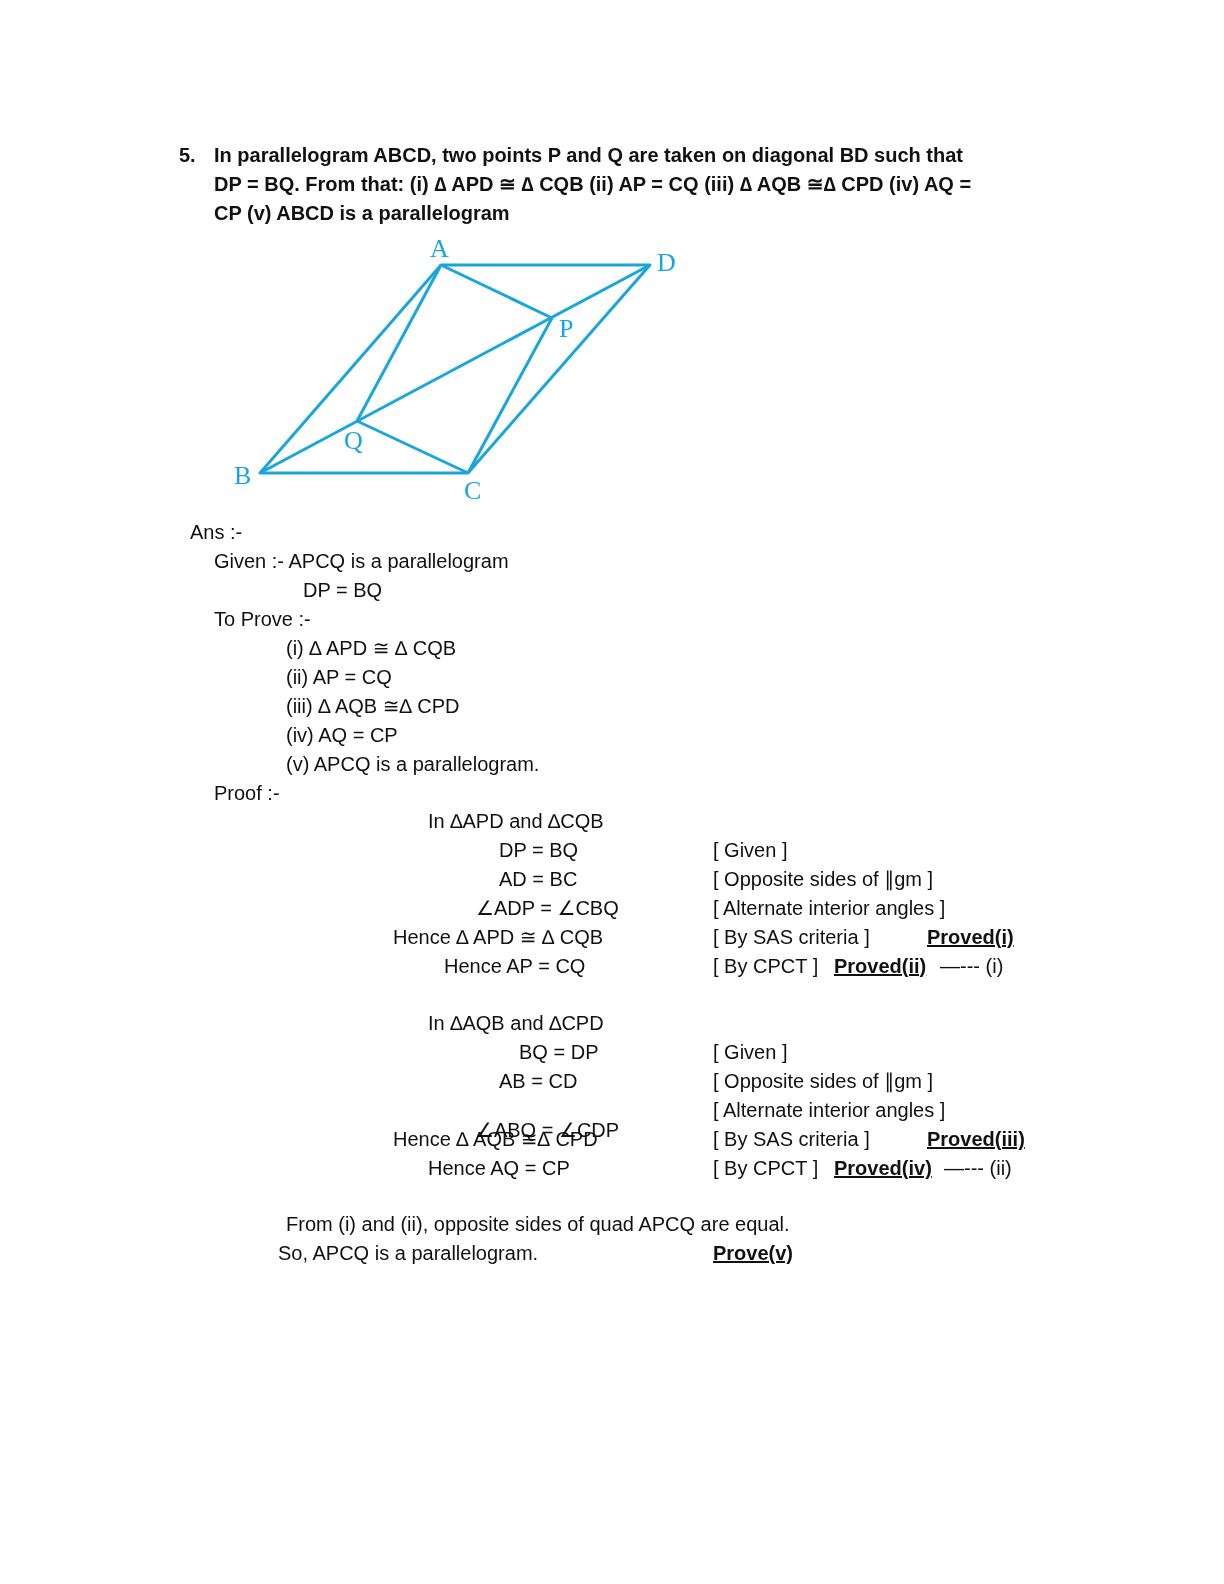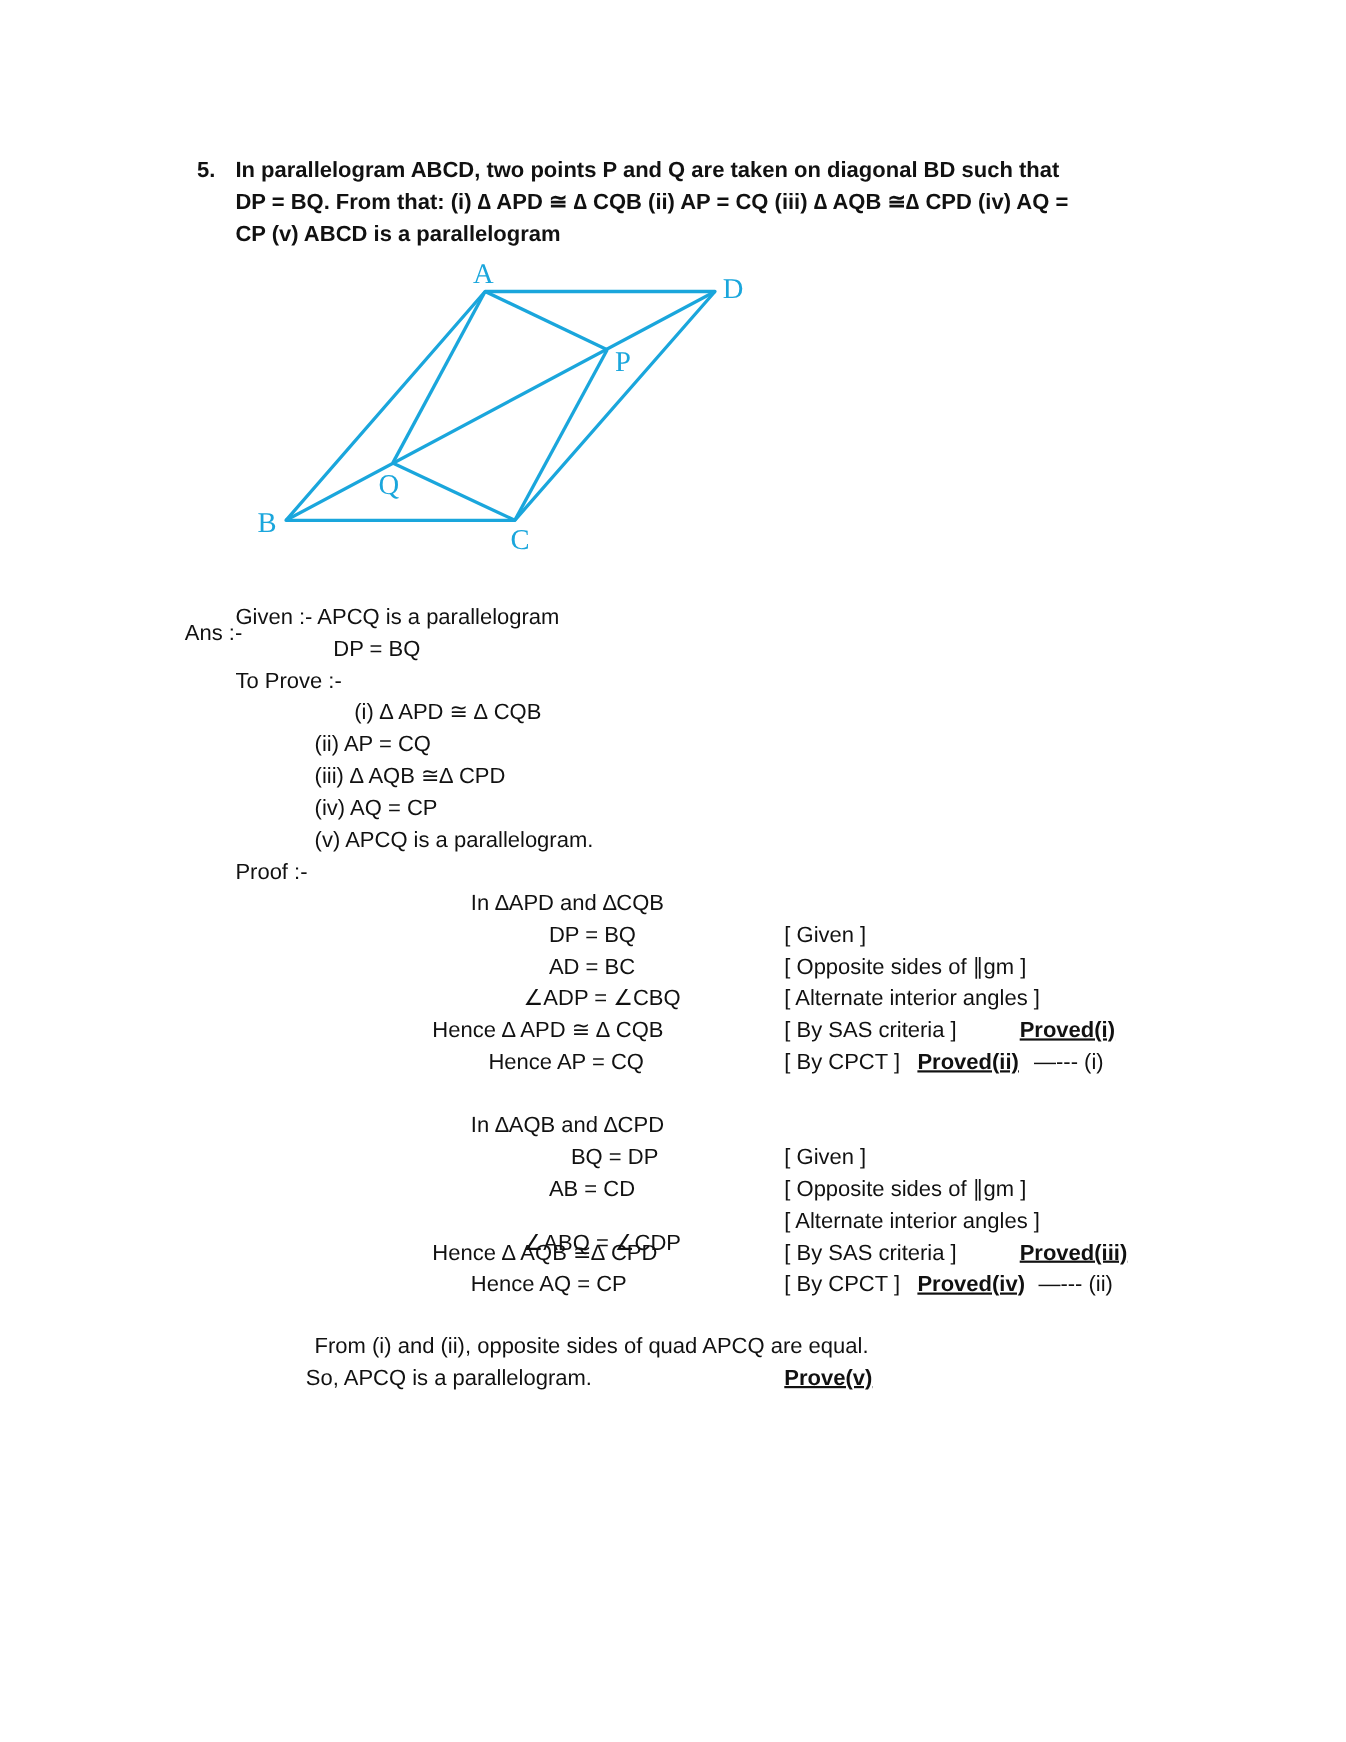--- a/index.html
+++ b/index.html
@@ -31,25 +31,25 @@
   <g fill="#1aa6dc" font-size="26">
     <text x="430" y="257">A</text>
     <text x="657" y="271">D</text>
     <text x="559" y="337">P</text>
     <text x="344" y="449">Q</text>
     <text x="234" y="484">B</text>
     <text x="464" y="499">C</text>
   </g>
 </svg>
 
-<div class="abs t" style="left:168px;top:518px;margin-top:44px;">Ans :-</div>
+<div class="abs t" style="left:190px;top:518px;">Ans :-</div>
 <div class="abs t" style="left:214px;top:547px;">Given :- APCQ is a parallelogram</div>
 <div class="abs t" style="left:303px;top:576px;">DP = BQ</div>
 <div class="abs t" style="left:214px;top:605px;">To Prove :-</div>
-<div class="abs t" style="left:286px;top:634px;margin-left:36px;">(i) ∆ APD ≅ ∆ CQB</div>
+<div class="abs t" style="left:286px;top:634px;">(i) ∆ APD ≅ ∆ CQB</div>
 <div class="abs t" style="left:286px;top:663px;">(ii) AP = CQ</div>
 <div class="abs t" style="left:286px;top:692px;">(iii) ∆ AQB ≅∆ CPD</div>
 <div class="abs t" style="left:286px;top:721px;">(iv) AQ = CP</div>
 <div class="abs t" style="left:286px;top:750px;">(v) APCQ is a parallelogram.</div>
 <div class="abs t" style="left:214px;top:779px;">Proof :-</div>
 
 <div class="abs t" style="left:428px;top:807px;">In ∆APD and ∆CQB</div>
 <div class="abs t" style="left:499px;top:836px;">DP = BQ</div>
 <div class="abs t" style="left:499px;top:865px;">AD = BC</div>
 <div class="abs t" style="left:476px;top:894px;">∠ADP = ∠CBQ</div>

